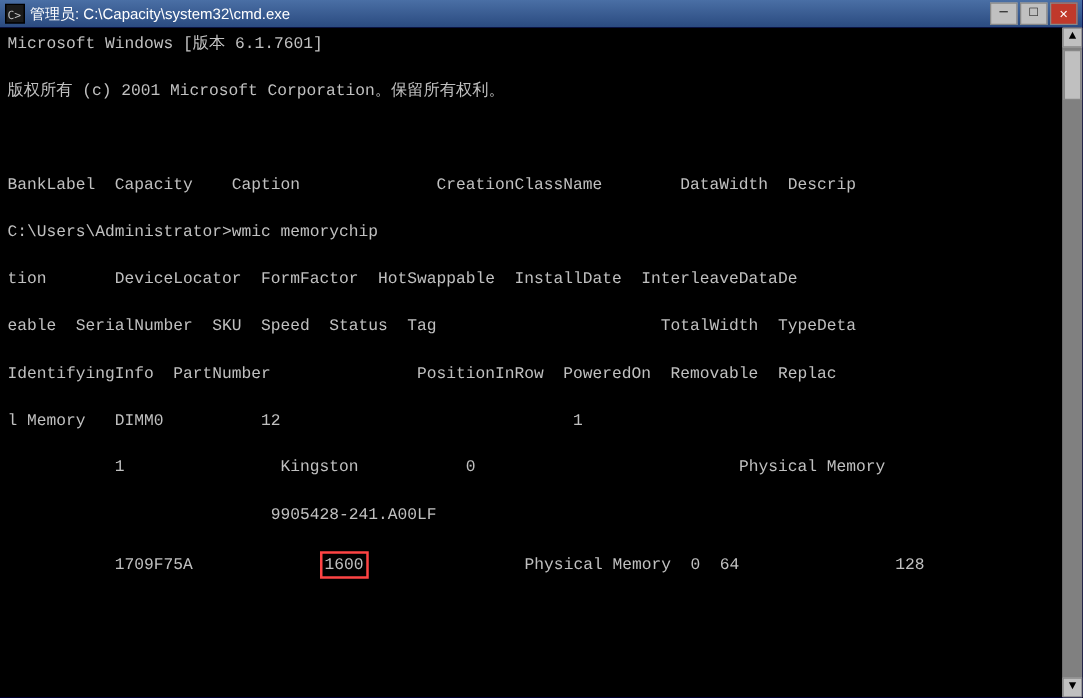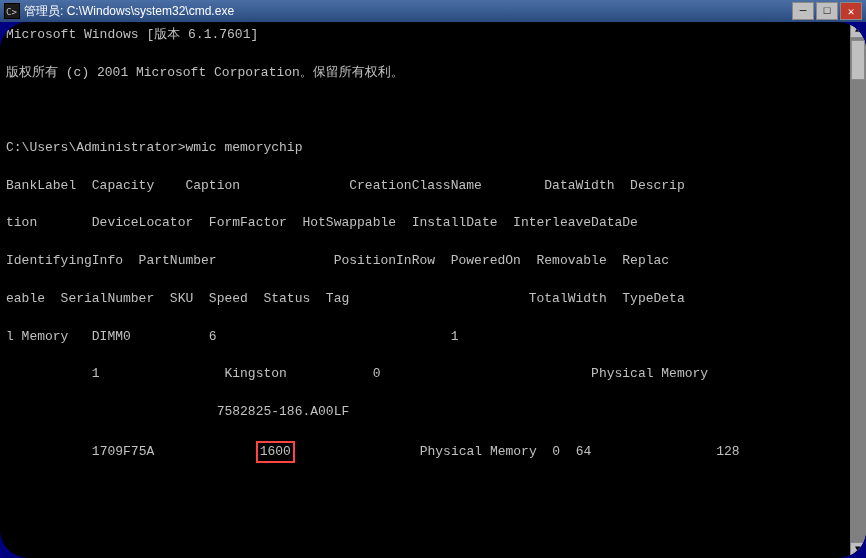--- a/index.html
+++ b/index.html
@@ -76,21 +76,20 @@
 
     .cmd-body {
       flex: 1;
       background: #000000;
       color: #c0c0c0;
       font-size: 13px;
       line-height: 1.45;
       padding: 4px 6px;
       overflow: hidden;
       position: relative;
-      border-radius: 28px;
     }
 
     .cmd-body pre {
       font-family: 'Courier New', Courier, monospace;
       font-size: 13px;
       white-space: pre-wrap;
       word-break: break-all;
       color: #c0c0c0;
     }
 
@@ -154,40 +153,40 @@
 <body>
 
 <div class="window">
   <div class="title-bar">
     <div class="title-bar-icon">
       <svg viewBox="0 0 14 14" fill="none" xmlns="http://www.w3.org/2000/svg">
         <rect width="14" height="14" fill="#1a1a1a"></rect>
         <text x="1" y="11" font-size="9" fill="#c0c0c0" font-family="monospace">C&gt;</text>
       </svg>
     </div>
-    <span class="title-bar-text">管理员: C:\Windows\system32\cmd.exe</span>
+    <span class="title-bar-text">管理员: C:\Capacity\system32\cmd.exe</span>
     <div class="title-bar-buttons">
       <div class="title-btn">─</div>
       <div class="title-btn">□</div>
       <div class="title-btn close">✕</div>
     </div>
   </div>
 
   <div class="cmd-body">
     <pre><span class="line">Microsoft Windows [版本 6.1.7601]</span>
 <span class="line">版权所有 (c) 2001 Microsoft Corporation。保留所有权利。</span>
 <span class="line"> </span>
+<span class="line">BankLabel  Capacity    Caption              CreationClassName        DataWidth  Descrip</span>
 <span class="line">C:\Users\Administrator&gt;wmic memorychip</span>
-<span class="line">BankLabel  Capacity    Caption              CreationClassName        DataWidth  Descrip</span>
 <span class="line">tion       DeviceLocator  FormFactor  HotSwappable  InstallDate  InterleaveDataDe</span>
+<span class="line">eable  SerialNumber  SKU  Speed  Status  Tag                       TotalWidth  TypeDeta</span>
 <span class="line">IdentifyingInfo  PartNumber               PositionInRow  PoweredOn  Removable  Replac</span>
-<span class="line">eable  SerialNumber  SKU  Speed  Status  Tag                       TotalWidth  TypeDeta</span>
-<span class="line">l Memory   DIMM0          6                              1</span>
+<span class="line">l Memory   DIMM0          12                              1</span>
 <span class="line">           1                Kingston           0                           Physical Memory</span>
-<span class="line">                           7582825-186.A00LF</span>
+<span class="line">                           9905428-241.A00LF</span>
 <span class="line">           1709F75A             <span class="highlight-box">1600</span>                Physical Memory  0  64                128</span>
 
 
 
 
 
 
 
 </pre>
 

